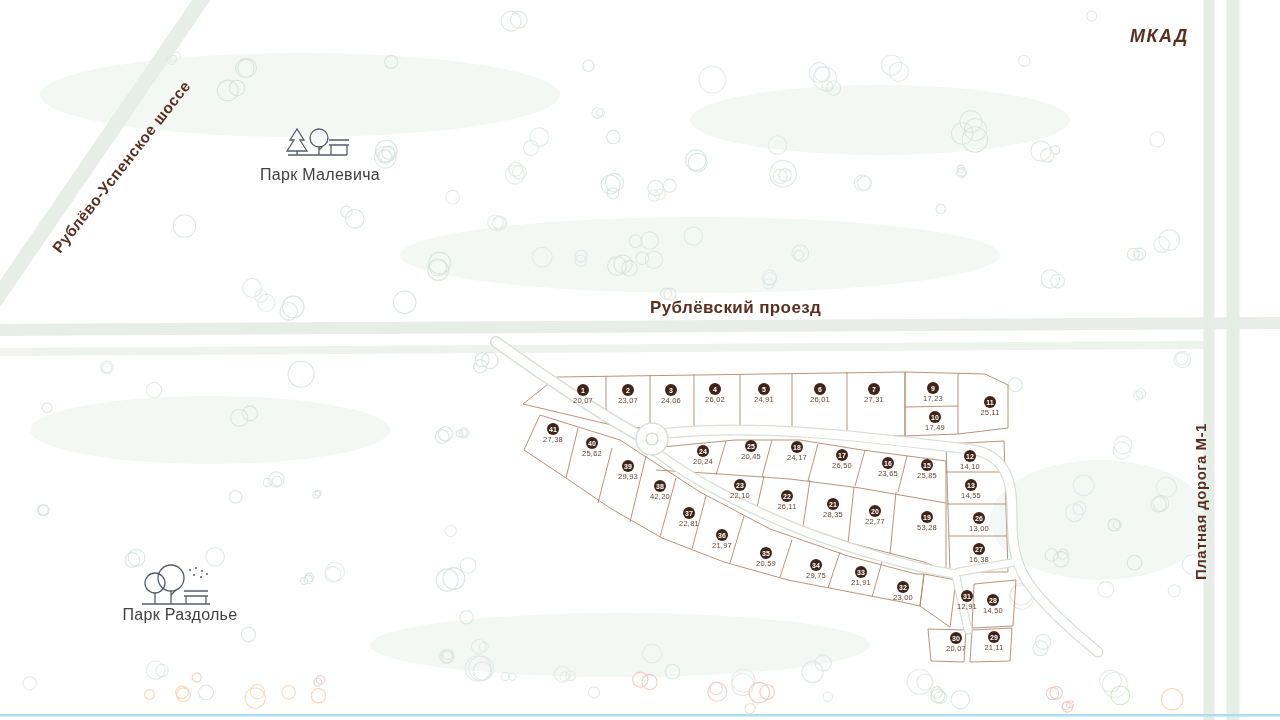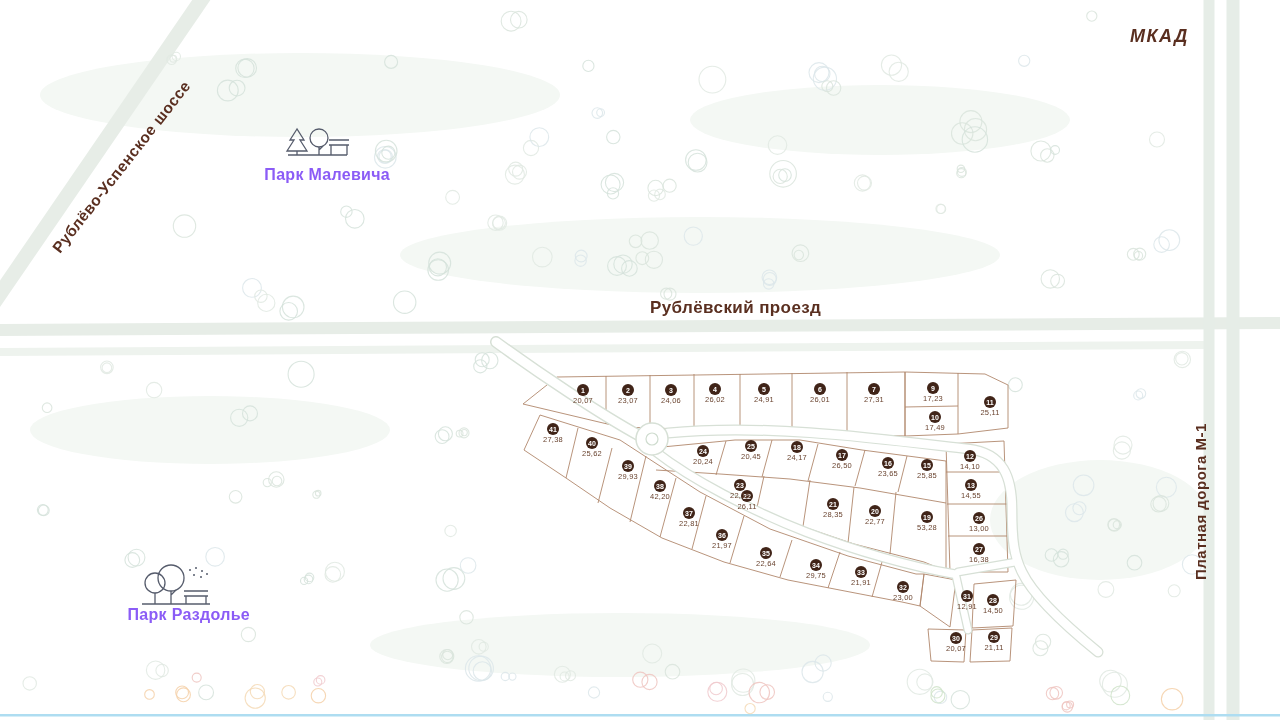--- a/index.html
+++ b/index.html
@@ -6,22 +6,22 @@
   #map{position:relative;width:1280px;height:720px;background:#ffffff;overflow:hidden;
        font-family:"Liberation Sans",sans-serif;}
   #map-svg{position:absolute;left:0;top:0;}
   .lbl{position:absolute;color:#5a2f20;font-weight:700;white-space:nowrap;}
   #lbl-mkad{left:1130px;top:26px;font-size:18px;letter-spacing:1.5px;font-style:italic;}
   #lbl-proezd{left:650px;top:298px;font-size:17px;letter-spacing:.4px;}
   #lbl-highway{left:56px;top:242px;font-size:15.5px;letter-spacing:.5px;
                transform:rotate(-52deg);transform-origin:0 50%;}
   #lbl-toll{left:1192px;top:580px;font-size:15px;letter-spacing:.5px;width:210px;
             transform:rotate(-90deg);transform-origin:0 0;}
-  .park-lbl{position:absolute;color:#8b5cf6;font-size:16px;font-weight:700;
-            letter-spacing:.3px;text-align:right;width:140px;}
+  .park-lbl{position:absolute;color:#404040;font-size:16px;font-weight:400;
+            letter-spacing:.3px;text-align:center;width:140px;}
   #park1-lbl{left:250px;top:166px;}
   #park2-lbl{left:110px;top:606px;}
   .park-icon{position:absolute;}
   #plots-layer{position:absolute;left:0;top:0;width:1280px;height:608px;}
   .plot{position:absolute;display:flex;flex-direction:column;align-items:center;
         transform:translate(-50%,-7px);width:46px;gap:1px;}
   .badge{width:12px;height:12px;border-radius:50%;background:#402418;color:#ffffff;
          font-size:7px;font-weight:700;display:flex;align-items:center;justify-content:center;
          line-height:1;}
   .area{font-size:7.5px;color:#6a4430;letter-spacing:.2px;line-height:1;}
@@ -680,21 +680,21 @@
         <span class="area">53,28</span>
       </div>
       <div class="plot" style="left: 875px; top: 512px;">
         <span class="badge">20</span>
         <span class="area">22,77</span>
       </div>
       <div class="plot" style="left: 833px; top: 505px;">
         <span class="badge">21</span>
         <span class="area">28,35</span>
       </div>
-      <div class="plot" style="left: 747px; top: 497px;">
+      <div class="plot" style="left: 787px; top: 497px;">
         <span class="badge">22</span>
         <span class="area">26,11</span>
       </div>
       <div class="plot" style="left: 740px; top: 486px;">
         <span class="badge">23</span>
         <span class="area">22,10</span>
       </div>
       <div class="plot" style="left: 703px; top: 452px;">
         <span class="badge">24</span>
         <span class="area">20,24</span>
@@ -734,21 +734,21 @@
       <div class="plot" style="left: 861px; top: 573px;">
         <span class="badge">33</span>
         <span class="area">21,91</span>
       </div>
       <div class="plot" style="left: 816px; top: 566px;">
         <span class="badge">34</span>
         <span class="area">29,75</span>
       </div>
       <div class="plot" style="left: 766px; top: 554px;">
         <span class="badge">35</span>
-        <span class="area">22,64</span>
+        <span class="area">20,59</span>
       </div>
       <div class="plot" style="left: 722px; top: 536px;">
         <span class="badge">36</span>
         <span class="area">21,97</span>
       </div>
       <div class="plot" style="left: 689px; top: 514px;">
         <span class="badge">37</span>
         <span class="area">22,81</span>
       </div>
       <div class="plot" style="left: 660px; top: 487px;">

